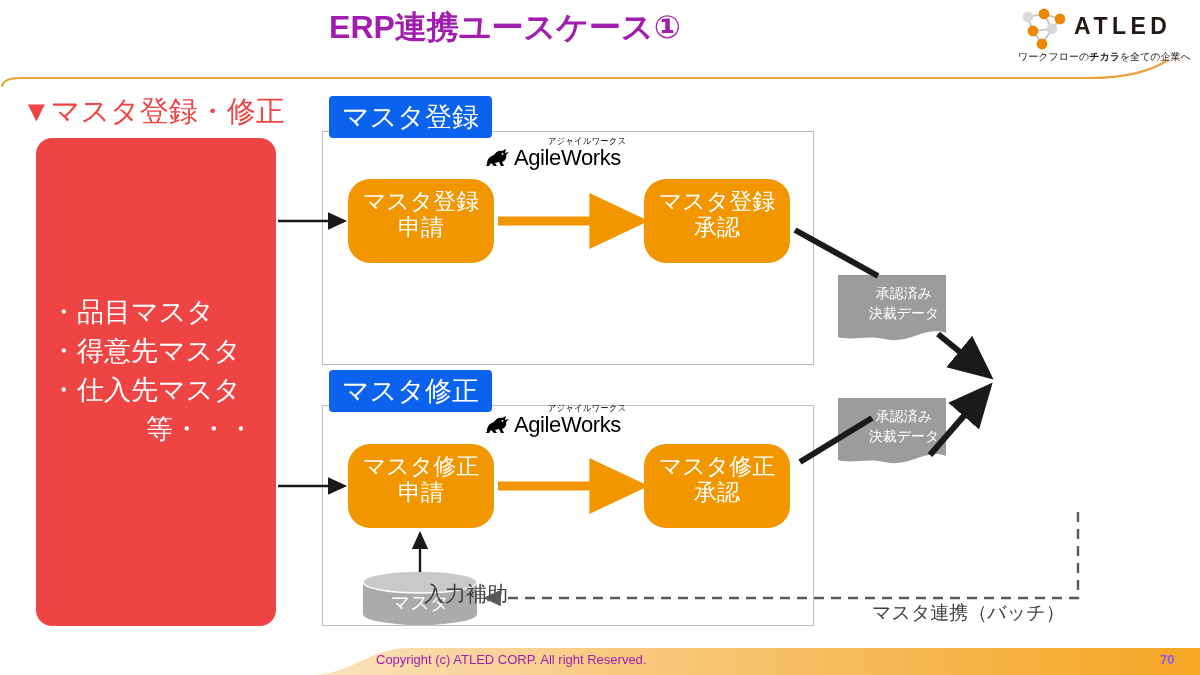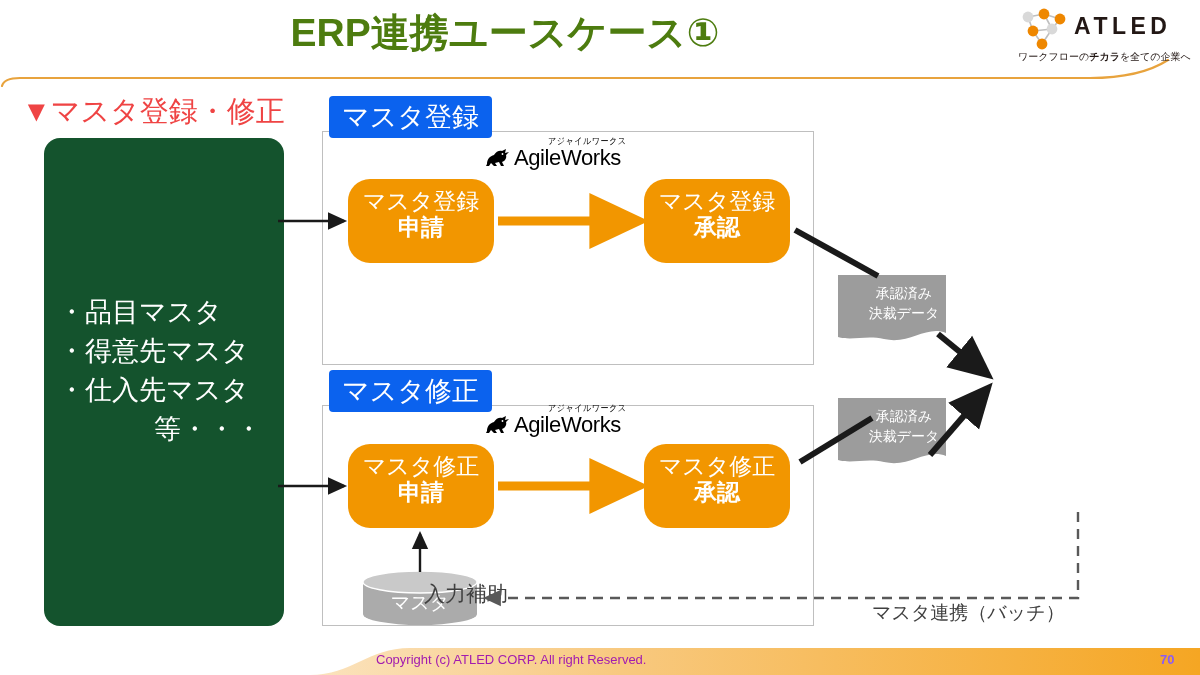--- a/index.html
+++ b/index.html
@@ -18,23 +18,23 @@
     overflow: hidden;
   }
 
   
   .slide-title {
     position: absolute;
     left: 0;
     top: 6px;
     width: 1010px;
     text-align: center;
-    font-size: 39px;
+    font-size: 32px;
     font-weight: bold;
-    color: #4d7c0f;
+    color: #a21caf;
     letter-spacing: 0px;
     white-space: nowrap;
   }
   .header-rule {
     position: absolute;
     left: 0px;
     top: 58px;
     width: 1200px;
     height: 30px;
     pointer-events: none;
@@ -81,25 +81,25 @@
   .left-heading {
     position: absolute;
     left: 22px;
     top: 92px;
     font-size: 29px;
     color: #ef4444;
     white-space: nowrap;
   }
   .blue-panel {
     position: absolute;
-    left: 44px;
+    left: 36px;
     top: 138px;
     width: 240px;
     height: 488px;
-    background: #14532d;
+    background: #ef4444;
     border-radius: 16px;
   }
   .blue-panel-list {
     position: absolute;
     left: 0;
     top: 155px;
     width: 240px;
     color: #ffffff;
     font-size: 27px;
     line-height: 1.45;
@@ -182,21 +182,21 @@
     background: #F29600;
     border-radius: 22px;
     color: #ffffff;
     text-align: center;
     width: 146px;
     height: 84px;
     box-sizing: border-box;
     padding-top: 9px;
   }
   .step-box .l1 { font-size: 23px; line-height: 1.15; white-space: nowrap; }
-  .step-box .l2 { font-size: 23px; line-height: 1.2; font-weight: bold; white-space: nowrap; }
+  .step-box .l2 { font-size: 23px; line-height: 1.2; font-weight: normal; white-space: nowrap; }
   #step-reg-apply   { left: 348px; top: 179px; }
   #step-reg-approve { left: 644px; top: 179px; }
   #step-mod-apply   { left: 348px; top: 444px; }
   #step-mod-approve { left: 644px; top: 444px; }
 
   
   .data-doc {
     position: absolute;
     width: 108px;
     height: 72px;

